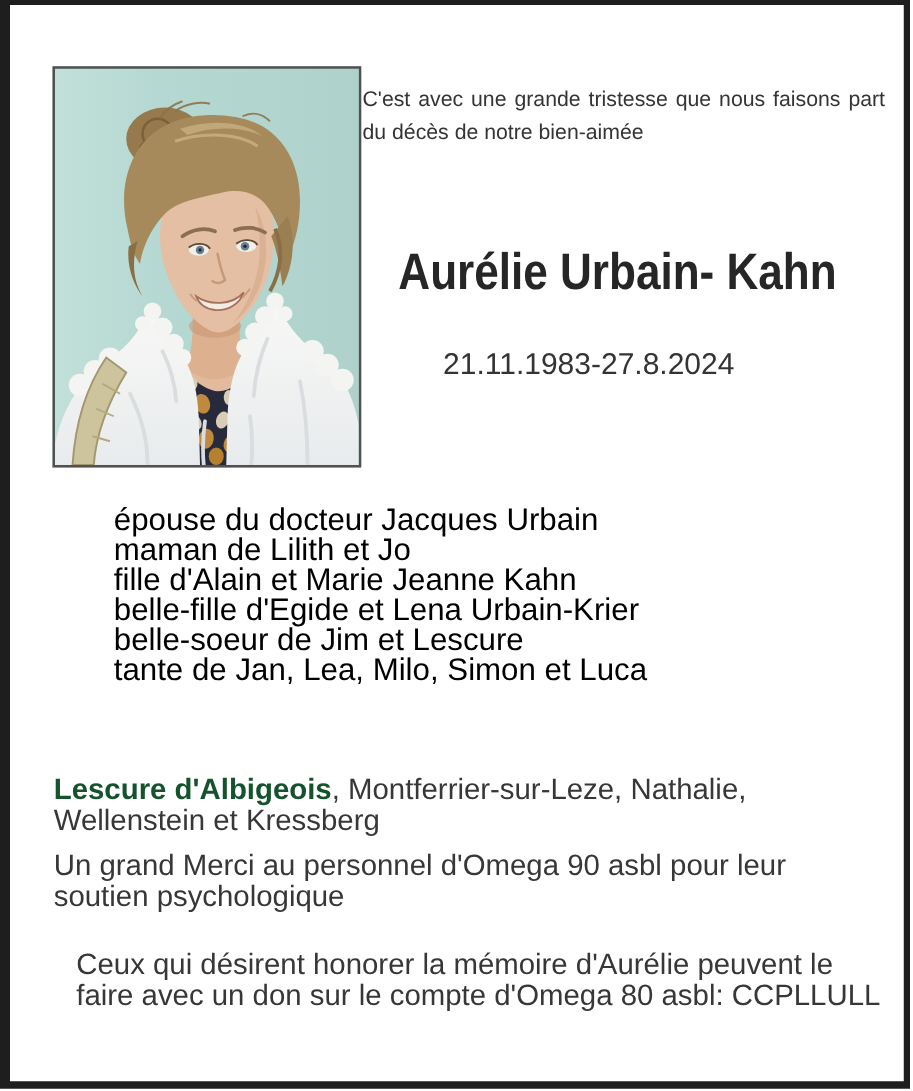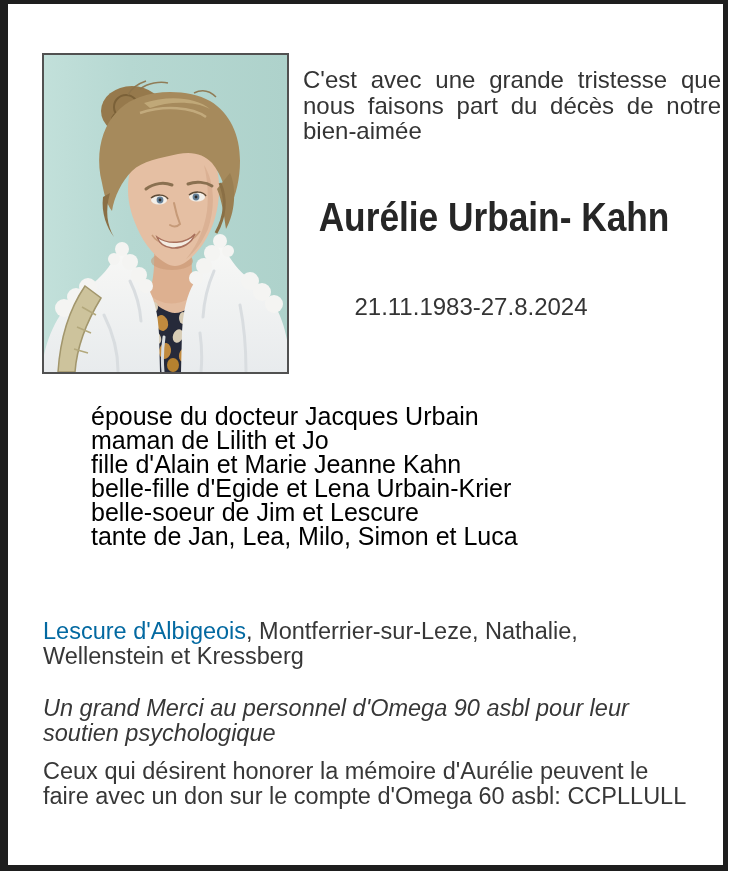--- a/index.html
+++ b/index.html
@@ -12,49 +12,49 @@
     border-style:solid;border-color:#1e1e1e;border-width:4px 5px 6px 8px;
     pointer-events:none;
   }
   .photo{
     position:absolute;left:42px;top:53px;width:243px;height:317px;
     border:2px solid #515151;background:#b6d8d2;overflow:hidden;
   }
   .photo svg{display:block;width:100%;height:100%;}
   .intro{
     position:absolute;left:290px;top:67px;width:418px;
-    font-size:24px;line-height:25.5px;text-align:justify;color:#343434;padding-left:13px;
+    font-size:17px;line-height:25.5px;text-align:justify;color:#343434;
   }
   .name{
     position:absolute;left:284px;top:193px;width:420px;height:48px;
     font-size:41px;line-height:48px;font-weight:bold;color:#262626;
     text-align:center;transform:scaleX(0.86);transform-origin:50% 50%;
     white-space:nowrap;
   }
   .dates{
-    position:absolute;left:261px;top:294px;width:420px;
+    position:absolute;left:261px;top:279px;width:420px;
     font-size:24px;line-height:26px;text-align:center;color:#343434;
   }
   .family{
     position:absolute;left:43px;top:404px;width:620px;
     font-size:25px;line-height:24px;color:#000000;margin-left:48px;
   }
   .family .line{white-space:nowrap;}
   .family .indent{padding-left:144px;}
   .location{
     position:absolute;left:43px;top:619px;width:640px;
     font-size:23.5px;line-height:24.5px;color:#373737;
   }
-  .location .bold{font-weight:normal;color:#0369a1;}
+  .location .bold{font-weight:bold;color:#14532d;}
   .thanks{
-    position:absolute;left:43px;top:696px;width:650px;
-    font-size:23.5px;line-height:24.5px;color:#373737;font-style:italic;
+    position:absolute;left:43px;top:680px;width:650px;
+    font-size:23.5px;line-height:24.5px;color:#373737;
   }
   .donation{
-    position:absolute;left:43px;top:759px;width:665px;
+    position:absolute;left:61px;top:759px;width:665px;
     font-size:23.5px;line-height:24.5px;color:#373737;
   }
   .line{white-space:nowrap;}
 </style>
 </head>
 <body>
 
 <div class="page">
   <div class="frame"></div>
 
@@ -192,15 +192,15 @@
     <div class="line">Wellenstein et Kressberg</div>
   </div>
 
   <div class="thanks">
     <div class="line">Un grand Merci au personnel d'Omega 90 asbl pour leur</div>
     <div class="line">soutien psychologique</div>
   </div>
 
   <div class="donation">
     <div class="line">Ceux qui désirent honorer la mémoire d'Aurélie peuvent le</div>
-    <div class="line">faire avec un don sur le compte d'Omega 60 asbl: CCPLLULL</div>
+    <div class="line">faire avec un don sur le compte d'Omega 80 asbl: CCPLLULL</div>
   </div>
 </div>
 
 </body></html>

